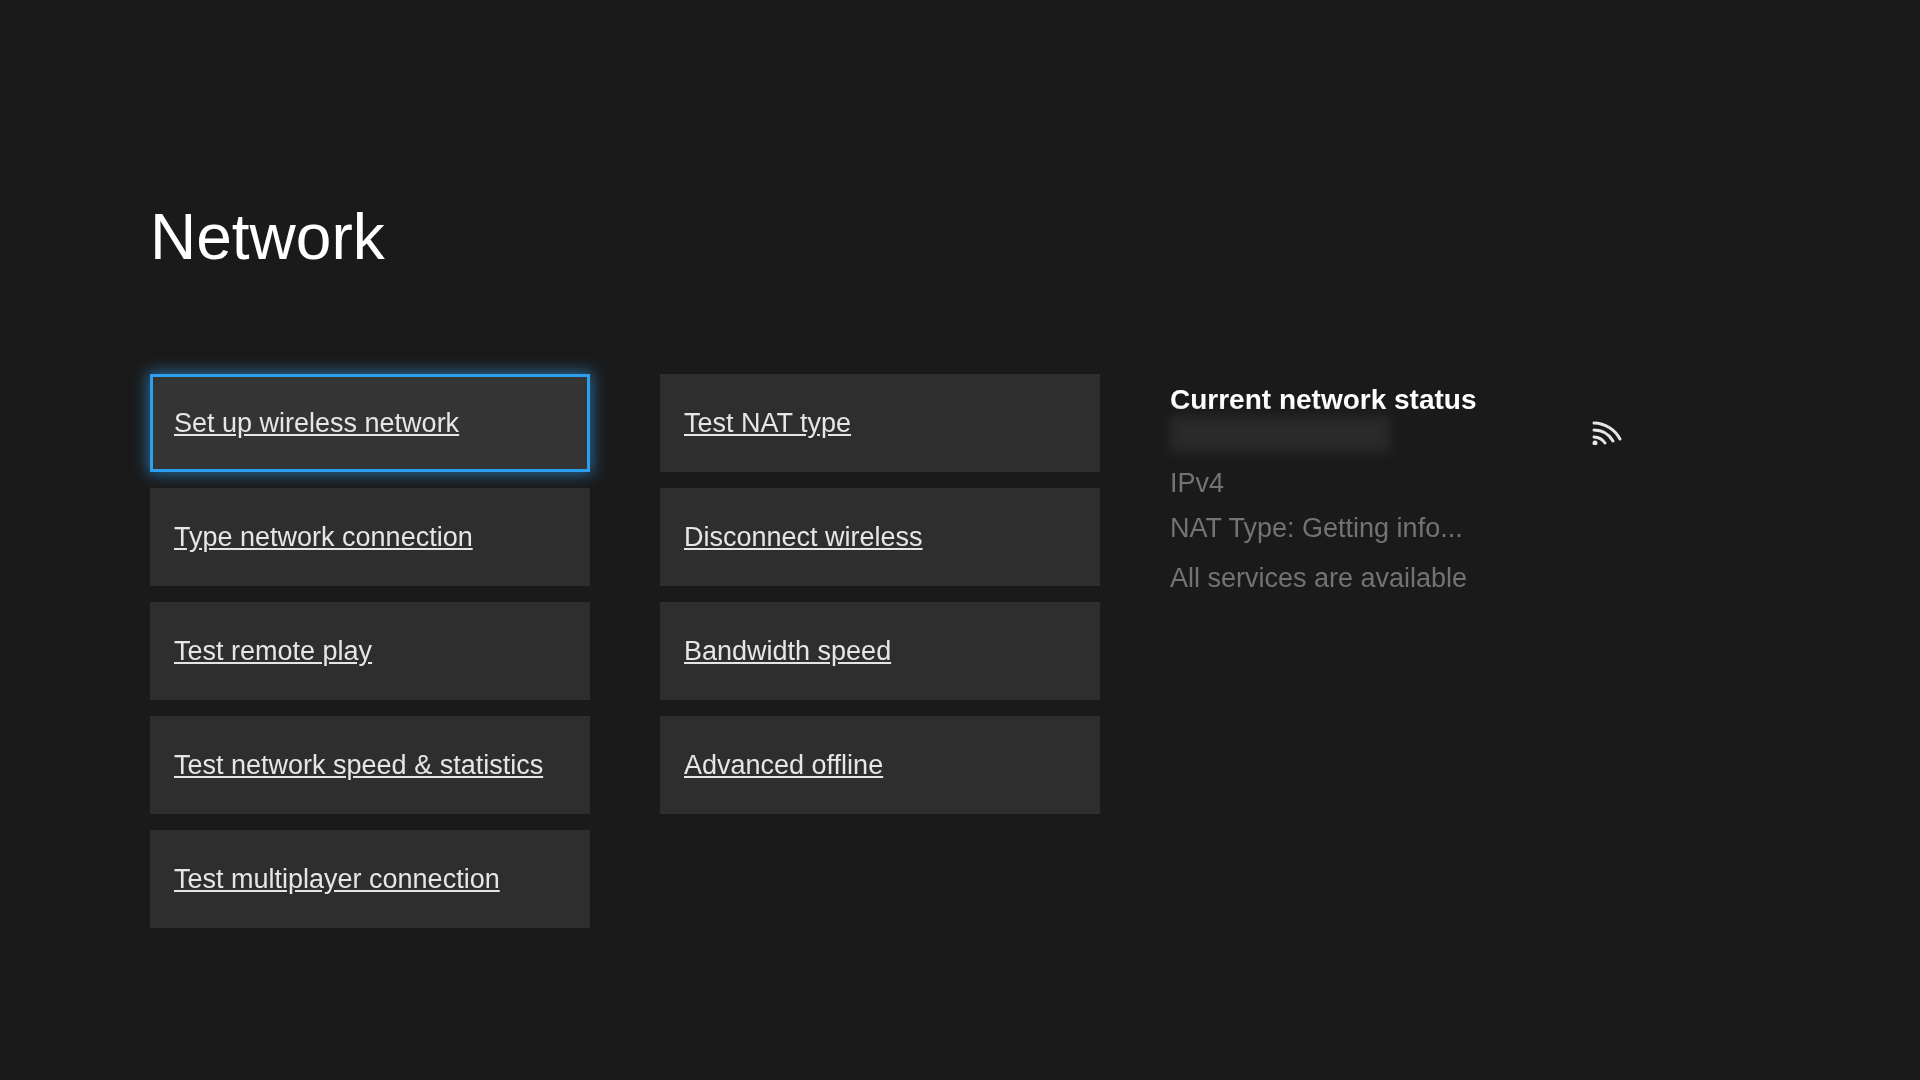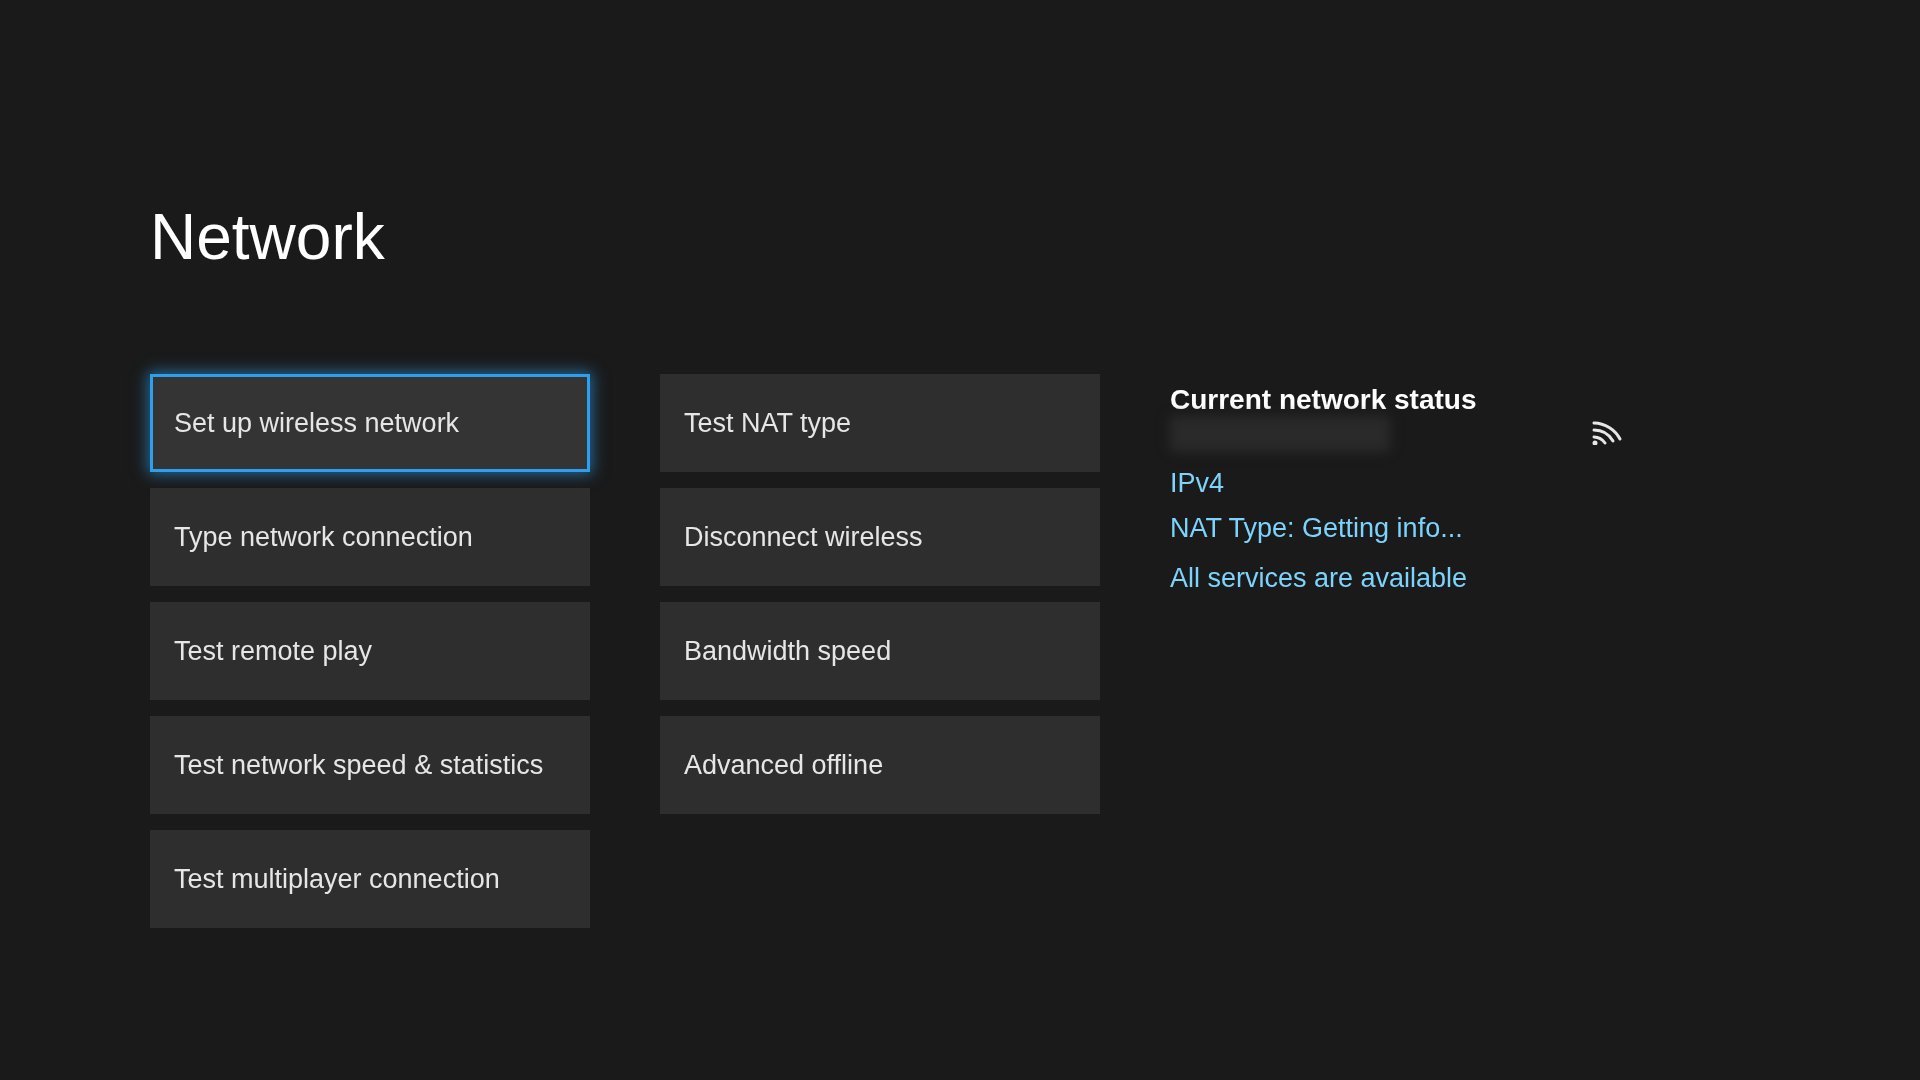--- a/index.html
+++ b/index.html
@@ -44,20 +44,21 @@
       color: #e6e6e6;
       font-size: 27px;
       font-weight: 400;
       text-align: left;
       padding: 30px 24px;
       height: 98px;
       cursor: pointer;
       font-family: inherit;
       display: flex;
       align-items: center;
+      text-decoration: underline;
     }
     .menu-button.selected {
       background: #343434;
       border: 3px solid #2d9fef;
       box-shadow: 0 0 14px 2px rgba(45, 159, 239, 0.6);
       padding: 27px 21px;
     }
     .status-panel {
       padding-top: 10px;
       width: 460px;
@@ -77,21 +78,21 @@
       background: #2a2a2a;
       width: 220px;
       height: 36px;
       filter: blur(6px);
       border-radius: 2px;
     }
     .wifi-icon {
       margin-right: 6px;
     }
     .status-line {
-      color: #7dd3fc;
+      color: #737373;
       font-size: 27px;
       margin-bottom: 14px;
     }
     .status-line.spaced {
       margin-top: 19px;
     }
   </style>
 </head>
 <body>
 

